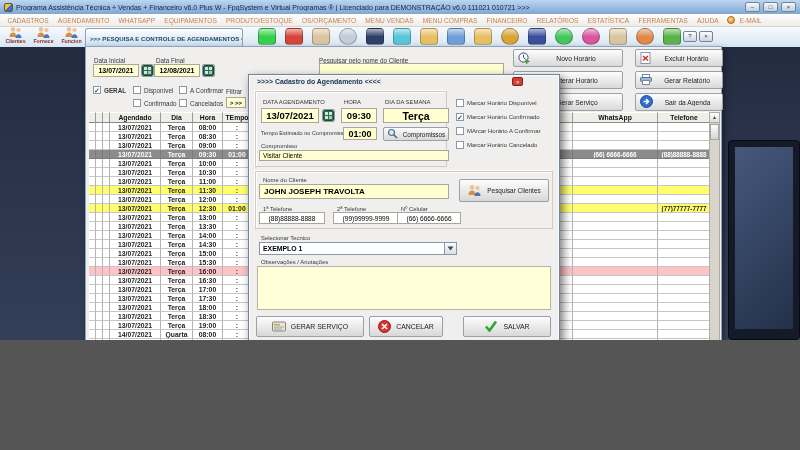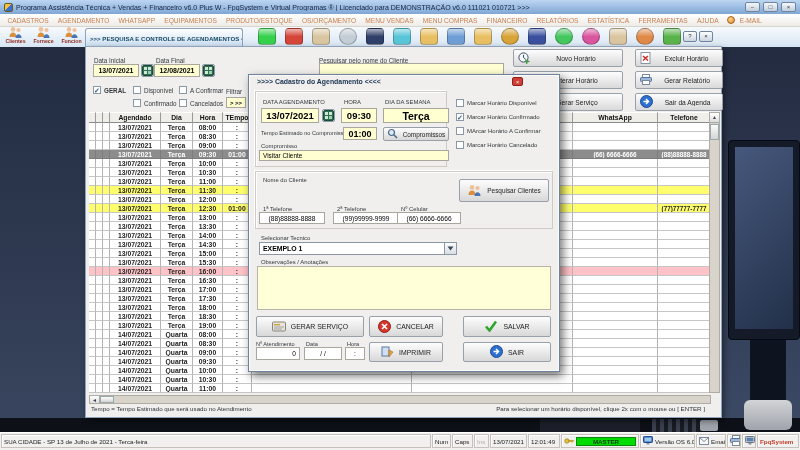--- a/index.html
+++ b/index.html
@@ -1,17 +1,17 @@
 <!DOCTYPE html>
 <html><head>
 <meta charset="utf-8">
 <style>
   html,body{margin:0;padding:0;background:#555;}
   *{box-sizing:border-box;font-family:"Liberation Sans",sans-serif;}
-  .screen{position:relative;width:800px;height:450px;overflow:hidden;background:#2e3a52;}
+  .screen{position:relative;width:800px;height:340px;overflow:hidden;background:#2e3a52;}
 
   
   .titlebar{position:absolute;left:0;top:0;width:800px;height:14px;
     background:linear-gradient(#bcd6f2,#7fa6d4);display:flex;align-items:center;gap:3px;padding:0 4px;}
   .app-icon{width:9px;height:9px;border-radius:2px;background:linear-gradient(135deg,#f4c23c 0 50%,#3a6fd0 50% 100%);border:1px solid #6a5a20;}
   .titlebar .t{flex:1;font-size:7px;color:#13233f;white-space:nowrap;overflow:hidden;}
   .winbtn{width:15px;height:10px;border:1px solid #72849c;border-radius:2px;background:linear-gradient(#f4f8fc,#c2cedc);
     font-size:6px;line-height:8px;text-align:center;color:#334;}
   .menubar{position:absolute;left:0;top:14px;width:800px;height:13px;background:linear-gradient(#fefefd,#eeece8);
     border-bottom:1px solid #d8d4ce;display:flex;align-items:center;padding-left:3px;}
@@ -766,20 +766,21 @@
           <span class="cbl" style="font-size:6px;">MArcar Horário A Confirmar</span>
         </div>
         <div class="cbrow" style="left: 207px; top: 66px;">
           <span class="cbx"></span>
           <span class="cbl" style="font-size:6px;">Marcar Horário Cancelado</span>
         </div>
       </div>
 
     <div class="gb" style="left:6px;top:96px;width:298px;height:58px;"></div>
     <div class="dlbl" style="left:14px;top:102px;">Nome do Cliente</div>
+    <div class="dyi" style="left:10px;top:109px;width:190px;height:15px;font-size:8px;justify-content:flex-start;padding-left:4px;">JOHN JOSEPH TRAVOLTA</div>
     <div class="dbtn" style="left:210px;top:104px;width:90px;height:23px;font-size:6.4px;">
       <span id="ppl"><svg width="15" height="13" viewBox="0 0 15 13">
             <circle cx="5" cy="3.4" r="2.3" fill="#f0c098"></circle>
             <path d="M1.5 11c0-3 1.8-4.4 3.5-4.4S8.5 8 8.5 11z" fill="#d98f3e"></path>
             <circle cx="10.5" cy="4" r="2.1" fill="#f0c098"></circle>
             <path d="M7.5 12c0-2.6 1.5-3.8 3-3.8s3 1.2 3 3.8z" fill="#4a74b8"></path>
           </svg></span>
       <span>Pesquisar Clientes</span>
     </div>
     <div class="dlbl" style="left:14px;top:131px;">1ª Telefone</div>

